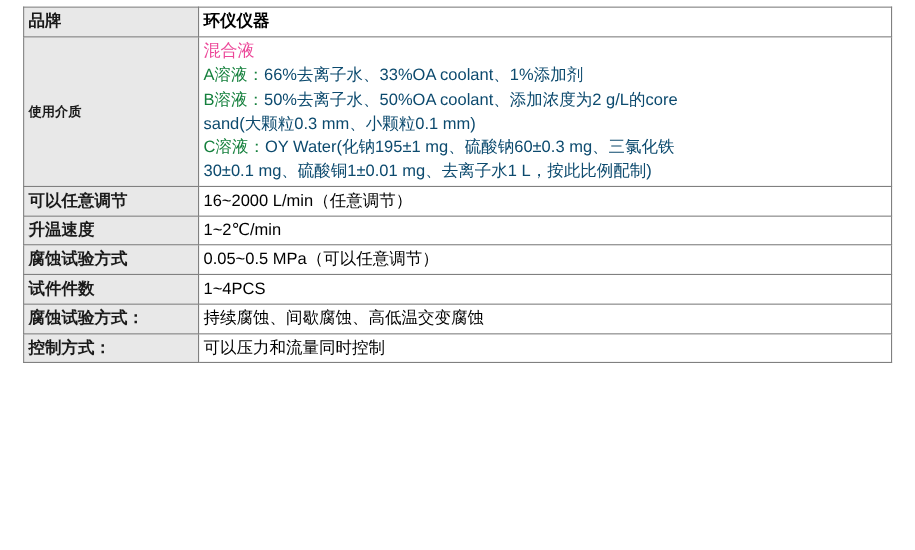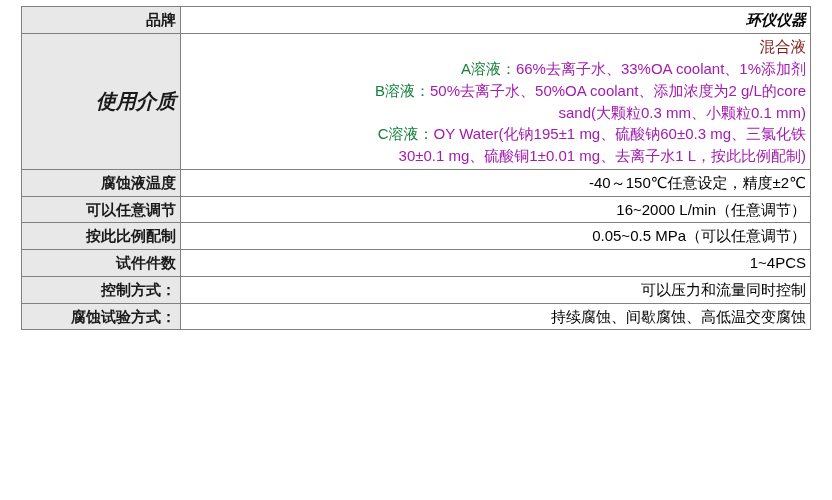--- a/index.html
+++ b/index.html
@@ -17,65 +17,63 @@
   .spec-table {
     width: 790px;
     margin: 6px auto 0 auto;
     border-collapse: collapse;
     table-layout: fixed;
   }
   .spec-table td {
     border: 1px solid #808080;
     padding: 2px 4px;
     vertical-align: middle;
-    text-align: right;
+    text-align: left;
     font-size: 15px;
     line-height: 1.45;
   }
   .label-cell {
     width: 150px;
     background: #e8e8e8;
     font-weight: bold;
     font-size: 15.5px;
     color: #1a1a1a;
   }
   .value-cell {
     background: #ffffff;
     font-size: 15px;
   }
   .media-row .label-cell {
-    font-size: 20px;
-    font-style: italic;
+    font-size: 12px;
   }
   .media-cell {
     text-align: center;
     padding: 6px 10px 8px 10px;
     line-height: 1.62;
   }
   .media-title {
     font-size: 15.5px;
-    color: #7f1d1d;
+    color: #ec4899;
   }
   .media-line {
     font-size: 15px;
   }
   .red {
-    color: #a21caf;
+    color: #0c4a6e;
   }
   .prefix {
     color: #15803d;
   }
   .shrink {
     font-size: 13px;
     letter-spacing: -0.3px;
   }
   .brand-value {
     font-weight: bold;
     font-size: 16px;
-    font-style: italic;
   }
   .brand-label {
     font-size: 16px;
   }
 </style>
 </head>
 <body>
 
 <table class="spec-table">
   <tbody>
@@ -100,37 +98,37 @@
         <div class="media-line">
           <span class="prefix">C溶液：</span><span class="red">OY Water(化钠195±1 mg、硫酸钠60±0.3 mg、三氯化铁</span>
         </div>
         <div class="media-line">
           <span class="red">30±0.1 mg、硫酸铜1±0.01 mg、去离子水1 L，按此比例配制)</span>
         </div>
       </td>
     </tr>
 
     <tr>
-      <td class="label-cell">腐蚀液温度</td>
-      <td class="value-cell">-40～150℃任意设定，精度±2℃</td>
-    </tr>
-    <tr>
       <td class="label-cell">可以任意调节</td>
       <td class="value-cell">16~2000 L/min（任意调节）</td>
     </tr>
     <tr>
-      <td class="label-cell">按此比例配制</td>
+      <td class="label-cell">升温速度</td>
+      <td class="value-cell">1~2℃/min</td>
+    </tr>
+    <tr>
+      <td class="label-cell">腐蚀试验方式</td>
       <td class="value-cell">0.05~0.5 MPa（可以任意调节）</td>
     </tr>
     <tr>
       <td class="label-cell">试件件数</td>
       <td class="value-cell">1~4PCS</td>
     </tr>
     <tr>
+      <td class="label-cell">腐蚀试验方式：</td>
+      <td class="value-cell">持续腐蚀、间歇腐蚀、高低温交变腐蚀</td>
+    </tr>
+    <tr>
       <td class="label-cell">控制方式：</td>
       <td class="value-cell">可以压力和流量同时控制</td>
-    </tr>
-    <tr>
-      <td class="label-cell">腐蚀试验方式：</td>
-      <td class="value-cell">持续腐蚀、间歇腐蚀、高低温交变腐蚀</td>
     </tr>
   </tbody>
 </table>
 
 </body></html>

